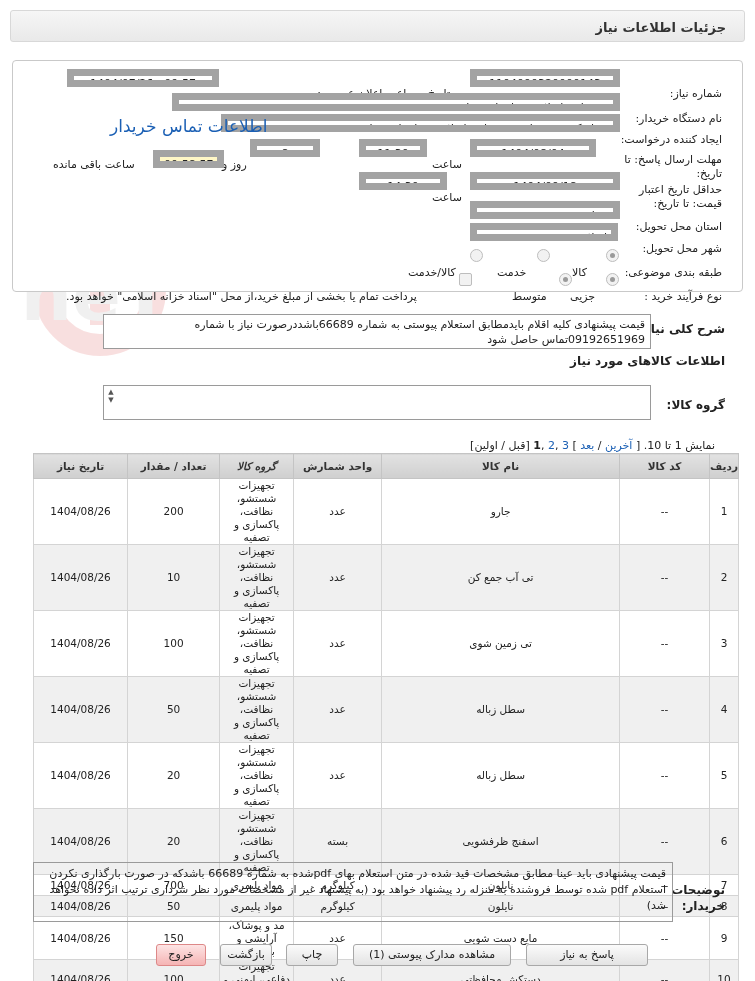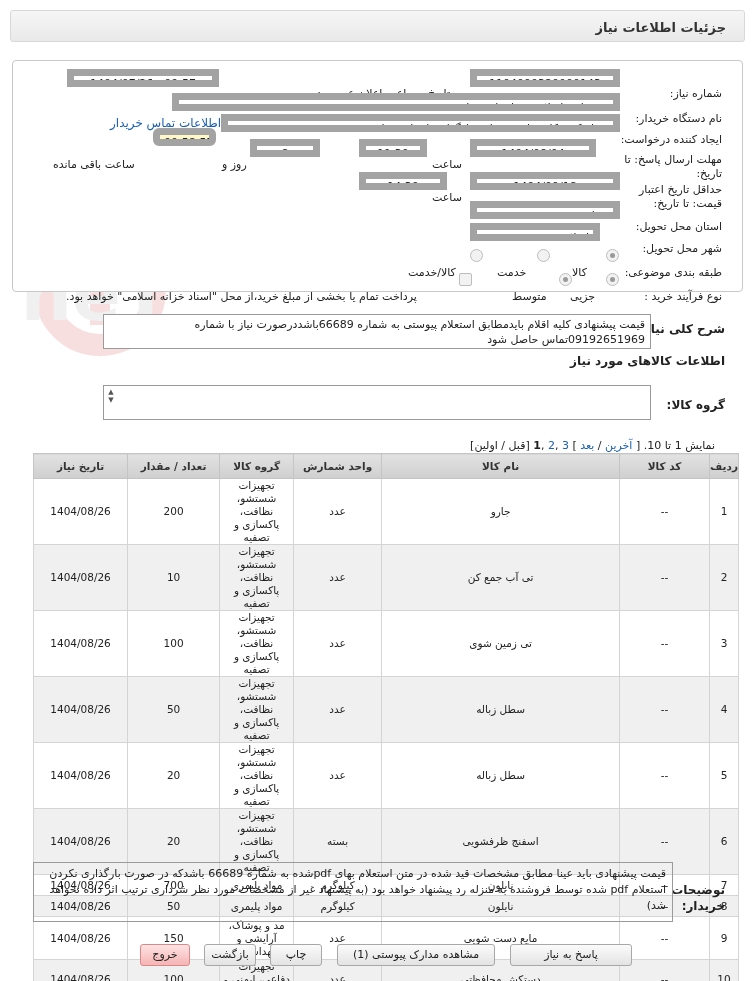--- a/index.html
+++ b/index.html
@@ -6,41 +6,41 @@
   html, body { width: 755px; height: 981px; background: #ffffff; overflow: hidden; }
   body { font-family: "DejaVu Sans", "Liberation Sans", sans-serif; font-size: 11px; color: #222; position: relative; direction: rtl; }
   .topbar { position: absolute; left: 0; top: 0; width: 755px; height: 50px; background: #fff; }
   .topbar .title-box { position: absolute; left: 10px; right: 10px; top: 10px; height: 32px; background: linear-gradient(#f6f6f6, #e9e9e9); border: 1px solid #d8d8d8; border-radius: 3px; }
   .topbar .title { position: absolute; right: 18px; top: 9px; font-size: 13px; font-weight: bold; color: #333; }
   .form-box { position: absolute; left: 12px; top: 60px; width: 731px; height: 232px; border: 1px solid #c9c9c9; border-radius: 4px; background: #fff; }
   .lbl { position: absolute; font-size: 11px; color: #222; white-space: nowrap; margin-top: 16px; }
   .field { position: absolute; height: 18px; border: 7px solid #a3a3a3; background: #fff; font-size: 11px; padding: 1px 4px; white-space: nowrap; overflow: hidden; color: #222; }
   .field.center { text-align: center; direction: ltr; }
   .field.yellow { background: #fff7c6; }
-  .link { position: absolute; color: #1a5fb4; font-size: 12px; white-space: nowrap; }
+  .link { position: absolute; color: #1a5fb4; font-size: 17px; white-space: nowrap; }
   .radio { position: absolute; width: 13px; height: 13px; border-radius: 50%; border: 1px solid #bdbdbd; background: #f2f2f2; }
   .radio.checked::after { content: ""; position: absolute; left: 3px; top: 3px; width: 5px; height: 5px; border-radius: 50%; background: #9a9a9a; }
   .checkbox { position: absolute; width: 13px; height: 13px; border: 1px solid #bdbdbd; background: #f2f2f2; border-radius: 2px; }
   .watermark { position: absolute; left: 20px; top: 215px; width: 560px; height: 150px; opacity: 0.12; pointer-events: none; }
   .section-lbl { position: absolute; font-weight: bold; font-size: 12px; color: #222; white-space: nowrap; }
   .textarea { position: absolute; border: 1px solid #9a9a9a; background: #fff; font-size: 11px; padding: 2px 5px; line-height: 15px; overflow: hidden; color: #222; }
   .scroll-arrows { position: absolute; left: 2px; top: 2px; width: 10px; font-size: 7px; color: #555; line-height: 8px; text-align: center; direction: ltr; }
   .pager { position: absolute; right: 40px; top: 439px; font-size: 11px; color: #222; white-space: nowrap; }
   .pager a { color: #1a5fb4; }
   table.items { position: absolute; left: 33px; top: 453px; width: 706px; border-collapse: collapse; font-size: 10.5px; }
   table.items th { background: linear-gradient(#e2e2e2, #cfcfcf); border: 1px solid #c4c4c4; height: 25px; font-weight: bold; color: #333; text-align: center; }
   table.items td { border: 1px solid #d4d4d4; text-align: center; color: #222; padding: 0 3px; line-height: 13px; }
   table.items tr.odd td { background: #ffffff; }
   table.items tr.even td { background: #f0f0f0; }
   table.items tr.tall td { height: 43px; }
   table.items tr.short td { height: 21px; }
   table.items tr.last td { height: 30px; }
   .notes { position: absolute; left: 33px; top: 862px; width: 640px; height: 60px; border: 1px solid #9a9a9a; padding: 3px 6px; font-size: 11px; line-height: 16px; color: #222; overflow: hidden; }
   .btnbar { position: absolute; left: 0; top: 944px; width: 755px; height: 30px; }
-  .btn { position: absolute; top: 0; height: 22px; border: 1px solid #a8a8a8; border-radius: 3px; background: linear-gradient(#fbfbfb, #e3e3e3); font-size: 11px; text-align: center; line-height: 20px; color: #222; cursor: pointer; }
+  .btn { position: absolute; top: 0; height: 22px; border: 1px solid #a8a8a8; border-radius: 3px; background: linear-gradient(#fbfbfb, #e3e3e3); font-size: 11px; text-align: center; line-height: 20px; color: #222; cursor: pointer; margin-left: 16px; }
   .btn.red { background: linear-gradient(#fde4e4, #f5b4b4); border-color: #d88; }
 </style>
 </head>
 <body>
 
 <div class="topbar">
   <div class="title-box">
     <span class="title">جزئیات اطلاعات نیاز</span>
   </div>
 </div>
@@ -55,42 +55,42 @@
 
 <span class="lbl" style="right:33px; top:71px;">شماره نیاز:</span>
 <div class="field center" style="left:470px; top:69px; width:150px;">1104090320000143</div>
 <span class="lbl" style="right:305px; top:71px;">تاریخ و ساعت اعلان عمومی:</span>
 <div class="field center" style="left:67px; top:69px; width:152px;">1404/07/26 - 09:57</div>
 
 <span class="lbl" style="right:33px; top:96px;">نام دستگاه خریدار:</span>
 <div class="field" style="left:172px; top:93px; width:448px;">شهرداری اسلامشهر استان تهران</div>
 
 <span class="lbl" style="right:33px; top:117px;">ایجاد کننده درخواست:</span>
-<div class="field" style="left:221px; top:114px; width:399px;">رضا فکری کارپرداز شهرداری بارگذاری استان تهران</div>
+<div class="field" style="left:221px; top:114px; width:399px;">رضا فکری شهرداری شهرداری اسلامشهر استان تهران</div>
 <a class="link" style="left:110px; top:116px;">اطلاعات تماس خریدار</a>
 
 <span class="lbl" style="right:33px; top:137px; width:100px; white-space:normal; line-height:14px;">مهلت ارسال پاسخ: تا تاریخ:</span>
 <div class="field center" style="left:470px; top:139px; width:126px;">1404/08/04</div>
 <span class="lbl" style="left:432px; top:142px;">ساعت</span>
 <div class="field center" style="left:359px; top:139px; width:68px;">11:30</div>
 <div class="field center" style="left:250px; top:139px; width:70px;">8</div>
 <span class="lbl" style="left:222px; top:142px;">روز و</span>
-<div class="field center yellow" style="left:153px; top:128px; width:63px;border-radius:6px;">00:58:57</div>
+<div class="field center yellow" style="left:153px; top:150px; width:71px;">00:58:57</div>
 <span class="lbl" style="left:53px; top:142px;">ساعت باقی مانده</span>
 
 <span class="lbl" style="right:33px; top:167px; width:100px; white-space:normal; line-height:14px;">حداقل تاریخ اعتبار قیمت: تا تاریخ:</span>
 <div class="field center" style="left:470px; top:172px; width:150px;">1404/09/18</div>
 <span class="lbl" style="left:432px; top:175px;">ساعت</span>
 <div class="field center" style="left:359px; top:172px; width:88px;">14:30</div>
 
 <span class="lbl" style="right:33px; top:204px;">استان محل تحویل:</span>
 <div class="field" style="left:470px; top:201px; width:150px;">تهران</div>
 
 <span class="lbl" style="right:33px; top:226px;">شهر محل تحویل:</span>
-<div class="field" style="left:470px; top:223px; width:130px;">اسلامشهر</div>
+<div class="field" style="left:470px; top:223px; width:148px;">اسلامشهر</div>
 
 <span class="lbl" style="right:33px; top:250px;">طبقه بندی موضوعی:</span>
 <span class="radio checked" style="left:606px; top:249px;"></span>
 <span class="lbl" style="left:572px; top:250px;">کالا</span>
 <span class="radio" style="left:537px; top:249px;"></span>
 <span class="lbl" style="left:497px; top:250px;">خدمت</span>
 <span class="radio" style="left:470px; top:249px;"></span>
 <span class="lbl" style="left:408px; top:250px;">کالا/خدمت</span>
 
 <span class="lbl" style="right:33px; top:274px;">نوع فرآیند خرید :</span>
@@ -117,21 +117,21 @@
   [<span>قبل</span> / <span>اولین</span>]
 </div>
 
 <table class="items">
   <thead>
     <tr>
       <th style="width:28px;">ردیف</th>
       <th style="width:90px;">کد کالا</th>
       <th style="width:238px;">نام کالا</th>
       <th style="width:88px;">واحد شمارش</th>
-      <th style="width:74px;">گروه کالا</th>
+      <th style="width:74px;font-style:italic;">گروه کالا</th>
       <th style="width:92px;">تعداد / مقدار</th>
       <th style="width:94px;">تاریخ نیاز</th>
     </tr>
   </thead>
   <tbody>
     <tr class="odd tall">
       <td>1</td>
       <td>--</td>
       <td>جارو</td>
       <td>عدد</td>

